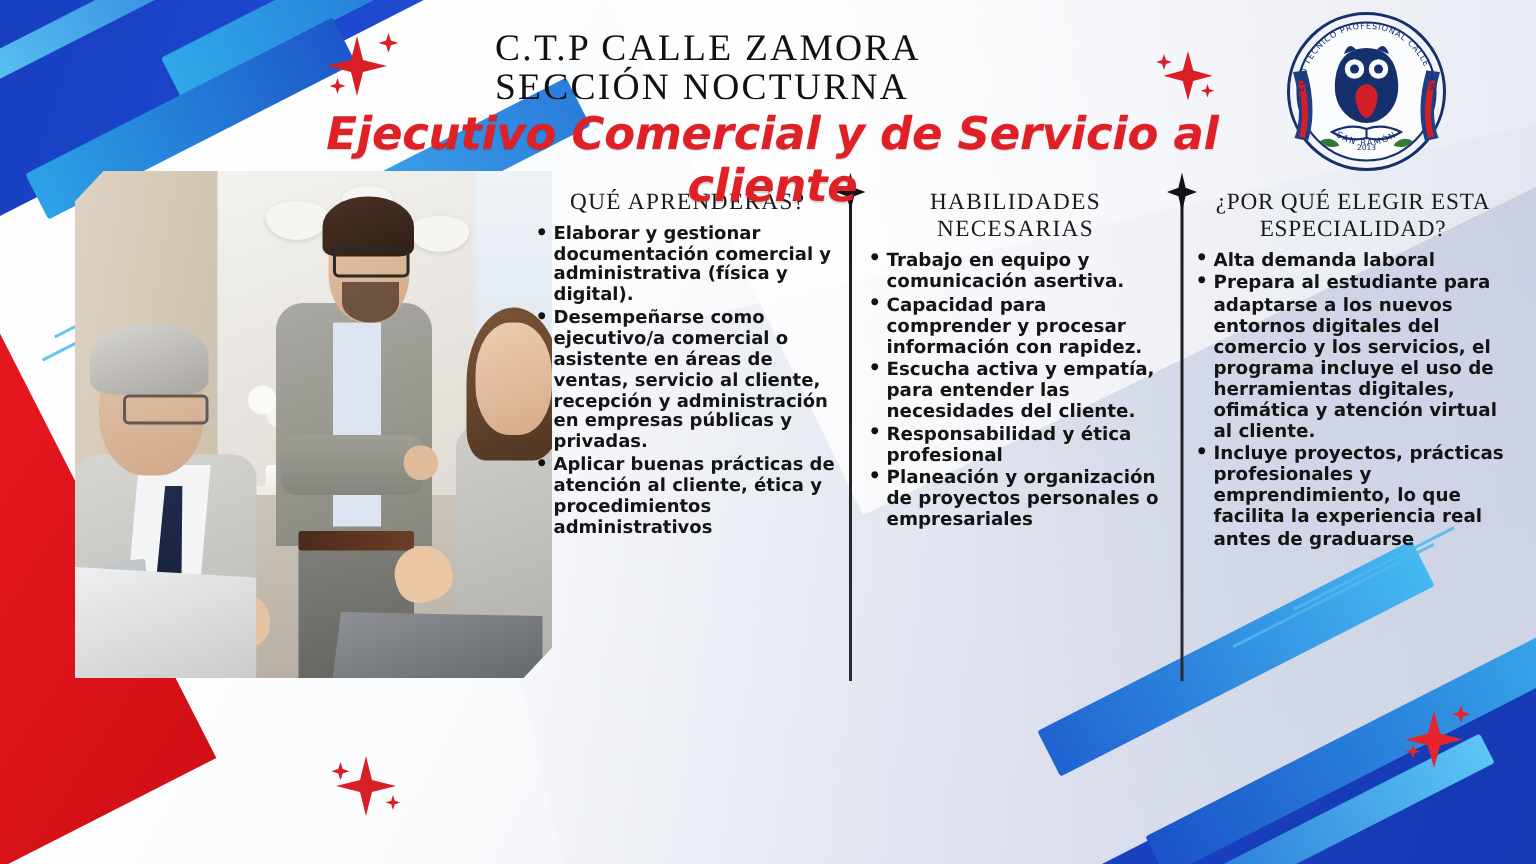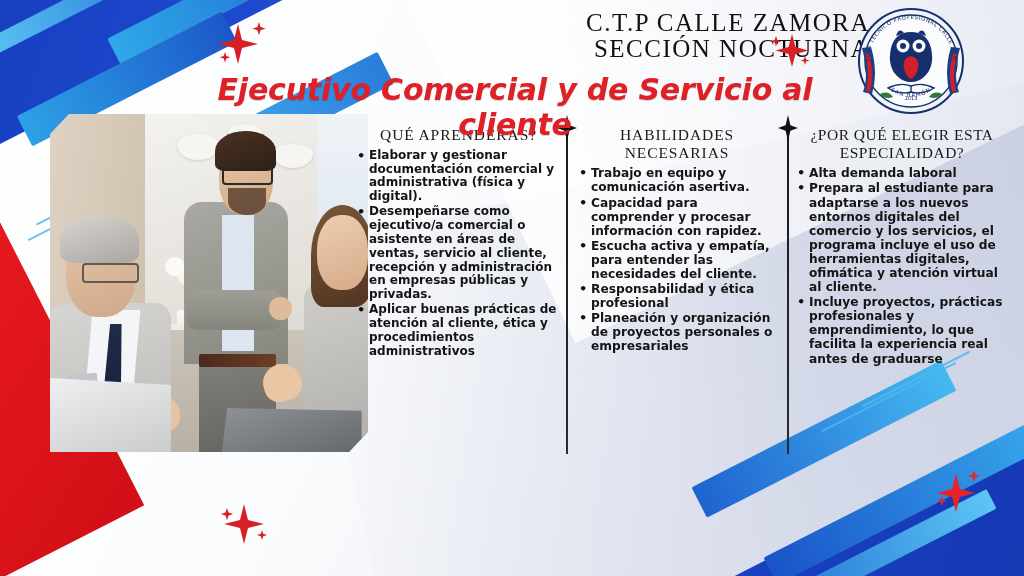--- a/index.html
+++ b/index.html
@@ -140,21 +140,21 @@
 
   
   .lap1 { position:absolute; left:-4%; bottom:0; width:42%; height:22%;
     background:linear-gradient(160deg,#f0f1f2,#c9cbcd);
     clip-path:polygon(6% 0,100% 10%,100% 100%,0 100%); }
   .lap2 { position:absolute; left:54%; bottom:0; width:44%; height:13%;
     background:linear-gradient(160deg,#8e9195,#65686c);
     clip-path:polygon(4% 0,100% 6%,100% 100%,0 100%); }
 
   
-  .hdr { position:absolute; left:330px; top:10px; width:540px; text-align:right; z-index:6; }
+  .hdr { position:absolute; left:330px; top:20px; width:540px; text-align:left; z-index:6; }
   .hdr-l1, .hdr-l2 {
     font-family:"Liberation Serif", serif; font-weight:400; color:#111;
     letter-spacing:1.5px; line-height:1.02; }
   .hdr-l1 { font-size:25px; }
   .hdr-l2 { font-size:25px; }
 
   .main-title { position:absolute; left:170px; top:72px; width:690px; text-align:center; z-index:7;
     font-family:"DejaVu Sans", sans-serif; font-weight:700; font-size:30px;
     color:#e02027; letter-spacing:-.2px;
     text-shadow:0 1px 1px rgba(0,0,0,.18);font-style:italic; }

